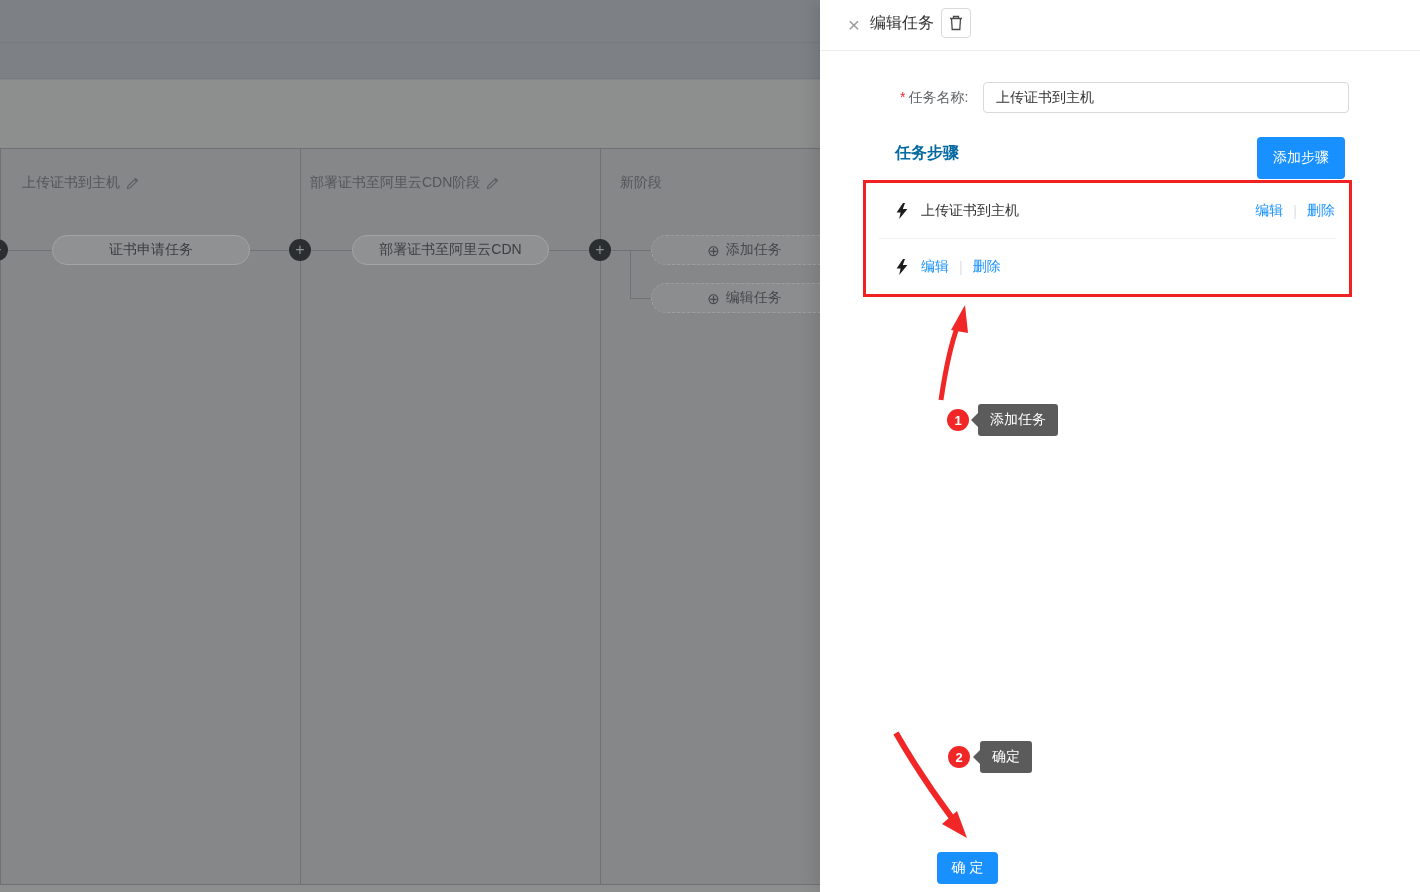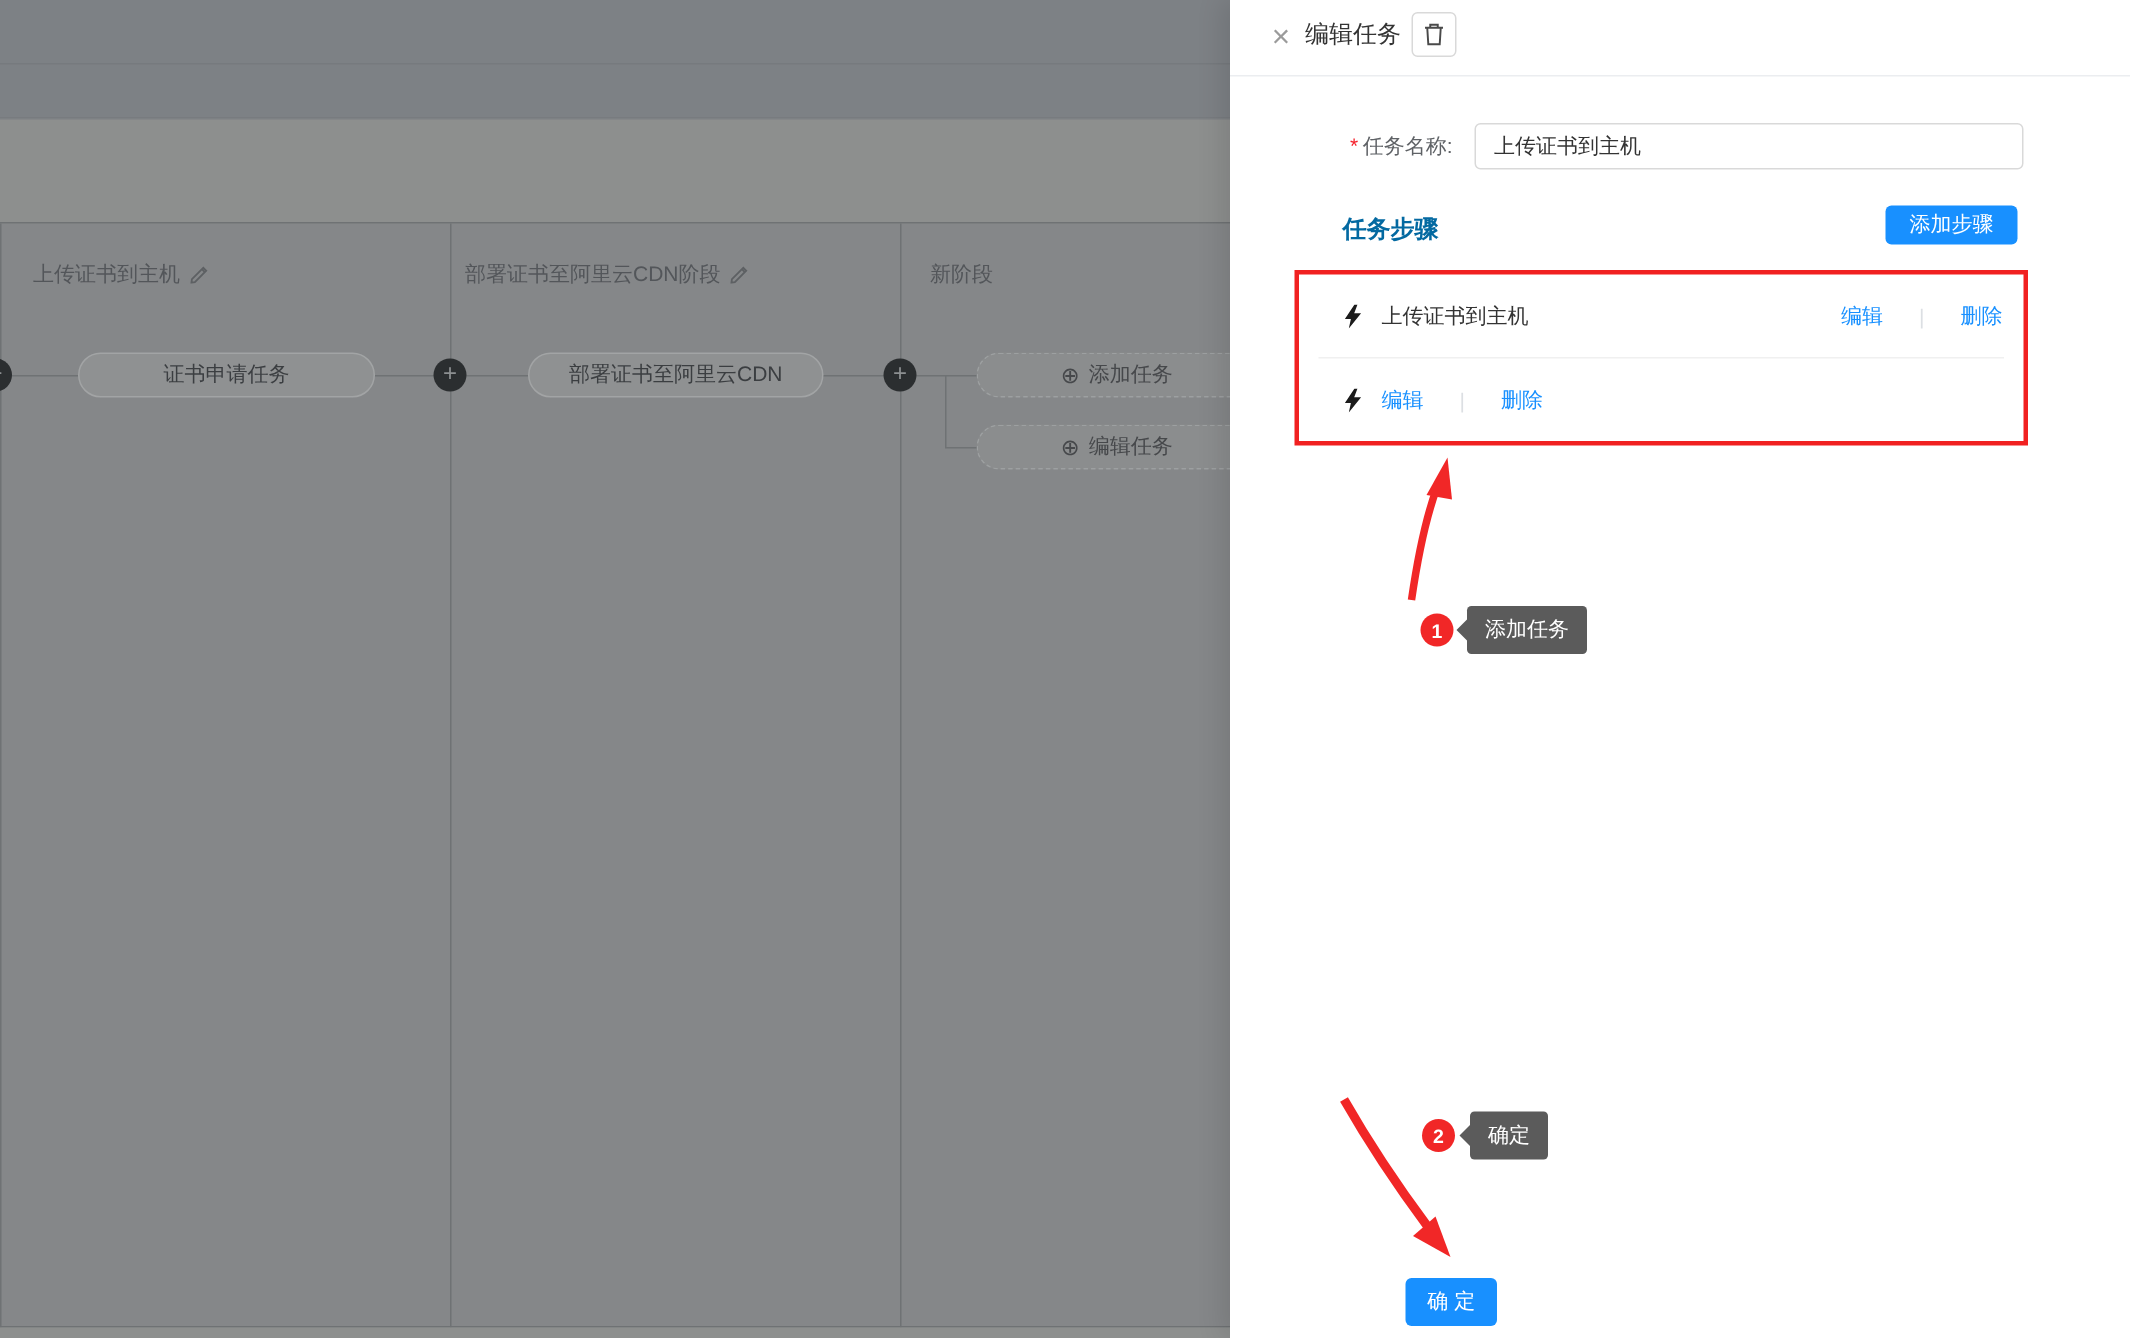--- a/index.html
+++ b/index.html
@@ -29,26 +29,26 @@
   .drawer-title { position:absolute; left:50px; top:13px; font-size:16px; color:#333; }
   .trash-btn { position:absolute; left:121px; top:8px; width:30px; height:30px; border:1px solid #d9d9d9; border-radius:4px;
     background:#fff; display:flex; align-items:center; justify-content:center; cursor:pointer; }
   .form-row { position:absolute; left:0; top:82px; width:477px; height:31px; }
   .form-label { position:absolute; left:80px; top:7px; font-size:14px; color:#5f6266; }
   .req { color:#f5222d; margin-right:3px; }
   .name-input { position:absolute; left:163px; top:0; width:366px; height:31px; border:1px solid #d9d9d9; border-radius:4px;
     padding:0 12px; font-size:14px; color:#333; outline:none; font-family:inherit; }
   .steps-heading { position:absolute; left:75px; top:143px; font-size:16px; font-weight:bold; color:#0369a1; }
   .btn-blue { background:#1890ff; color:#fff; border:none; border-radius:4px; font-size:14px; cursor:pointer; font-family:inherit; }
-  .add-step-btn { position:absolute; left:437px; top:137px; width:88px; height:26px; }
+  .add-step-btn { position:absolute; left:437px; top:137px; width:88px; height:42px; }
   .red-box { position:absolute; left:43px; top:180px; width:489px; height:117px; border:3px solid #f12121; }
   .step-row { position:absolute; left:0; width:483px; height:55px; display:flex; align-items:center; padding:0 14px 0 30px; }
   .step-row .bolt { flex:0 0 auto; margin-right:13px; display:flex; }
   .step-name { flex:1; font-size:14px; color:#333; }
-  .step-links { display:flex; align-items:center; gap:24px; font-size:14px; }
+  .step-links { display:flex; align-items:center; gap:10px; font-size:14px; }
   .link { color:#1890ff; cursor:pointer; text-decoration:none; }
   .link-sep { color:#dcdfe3; }
   .step-divider { position:absolute; left:13px; top:55px; width:457px; height:1px; background:#f0f0f0; }
   .badge { position:absolute; width:22px; height:22px; border-radius:50%; background:#f12727; color:#fff;
     font-size:13px; font-weight:bold; display:flex; align-items:center; justify-content:center; }
   .tooltip { position:absolute; height:32px; background:#5b5b5b; color:#fff; border-radius:3px;
     display:flex; align-items:center; padding:0 12px; font-size:14px; }
   .tooltip:before { content:""; position:absolute; left:-7px; top:50%; margin-top:-7px;
     border-top:7px solid transparent; border-bottom:7px solid transparent; border-right:7px solid #5b5b5b; }
   .confirm-btn { position:absolute; left:117px; top:852px; width:61px; height:32px; }

